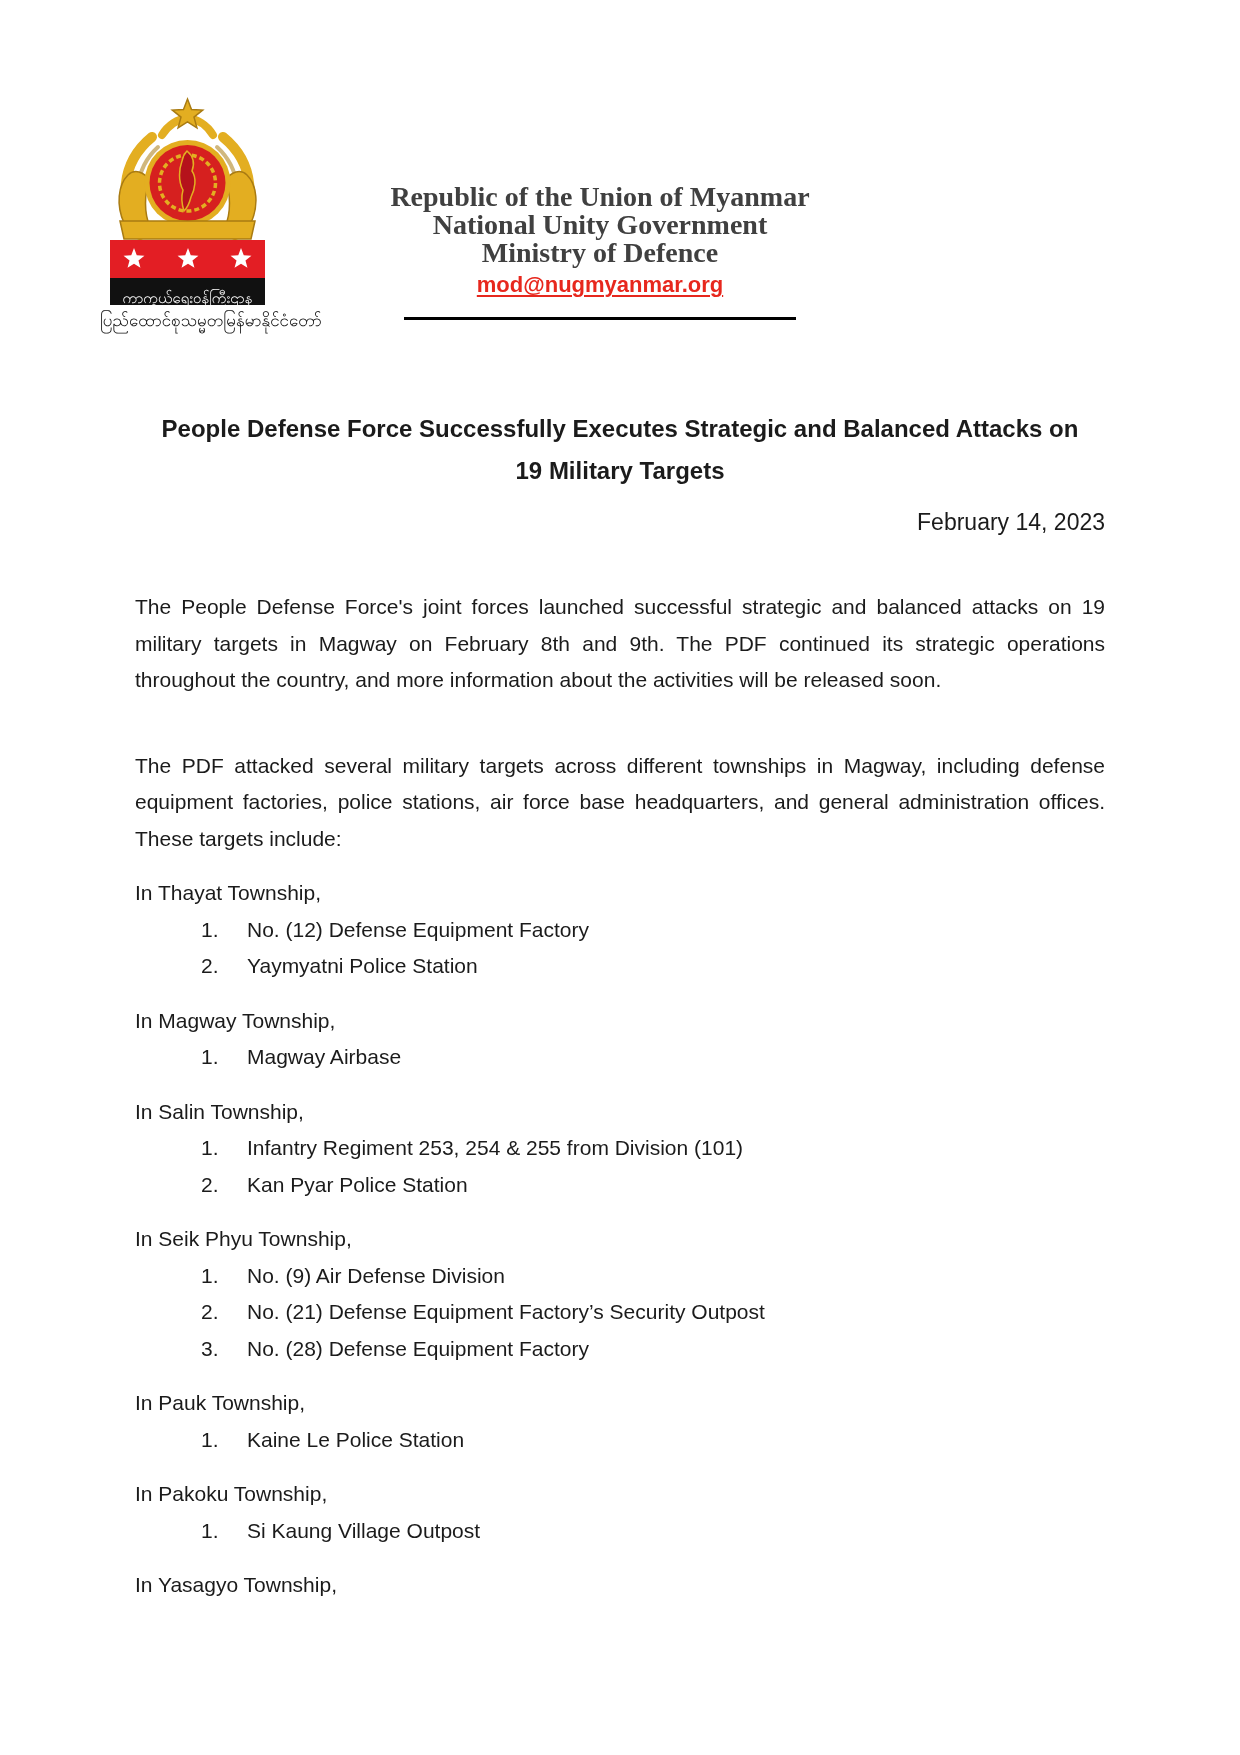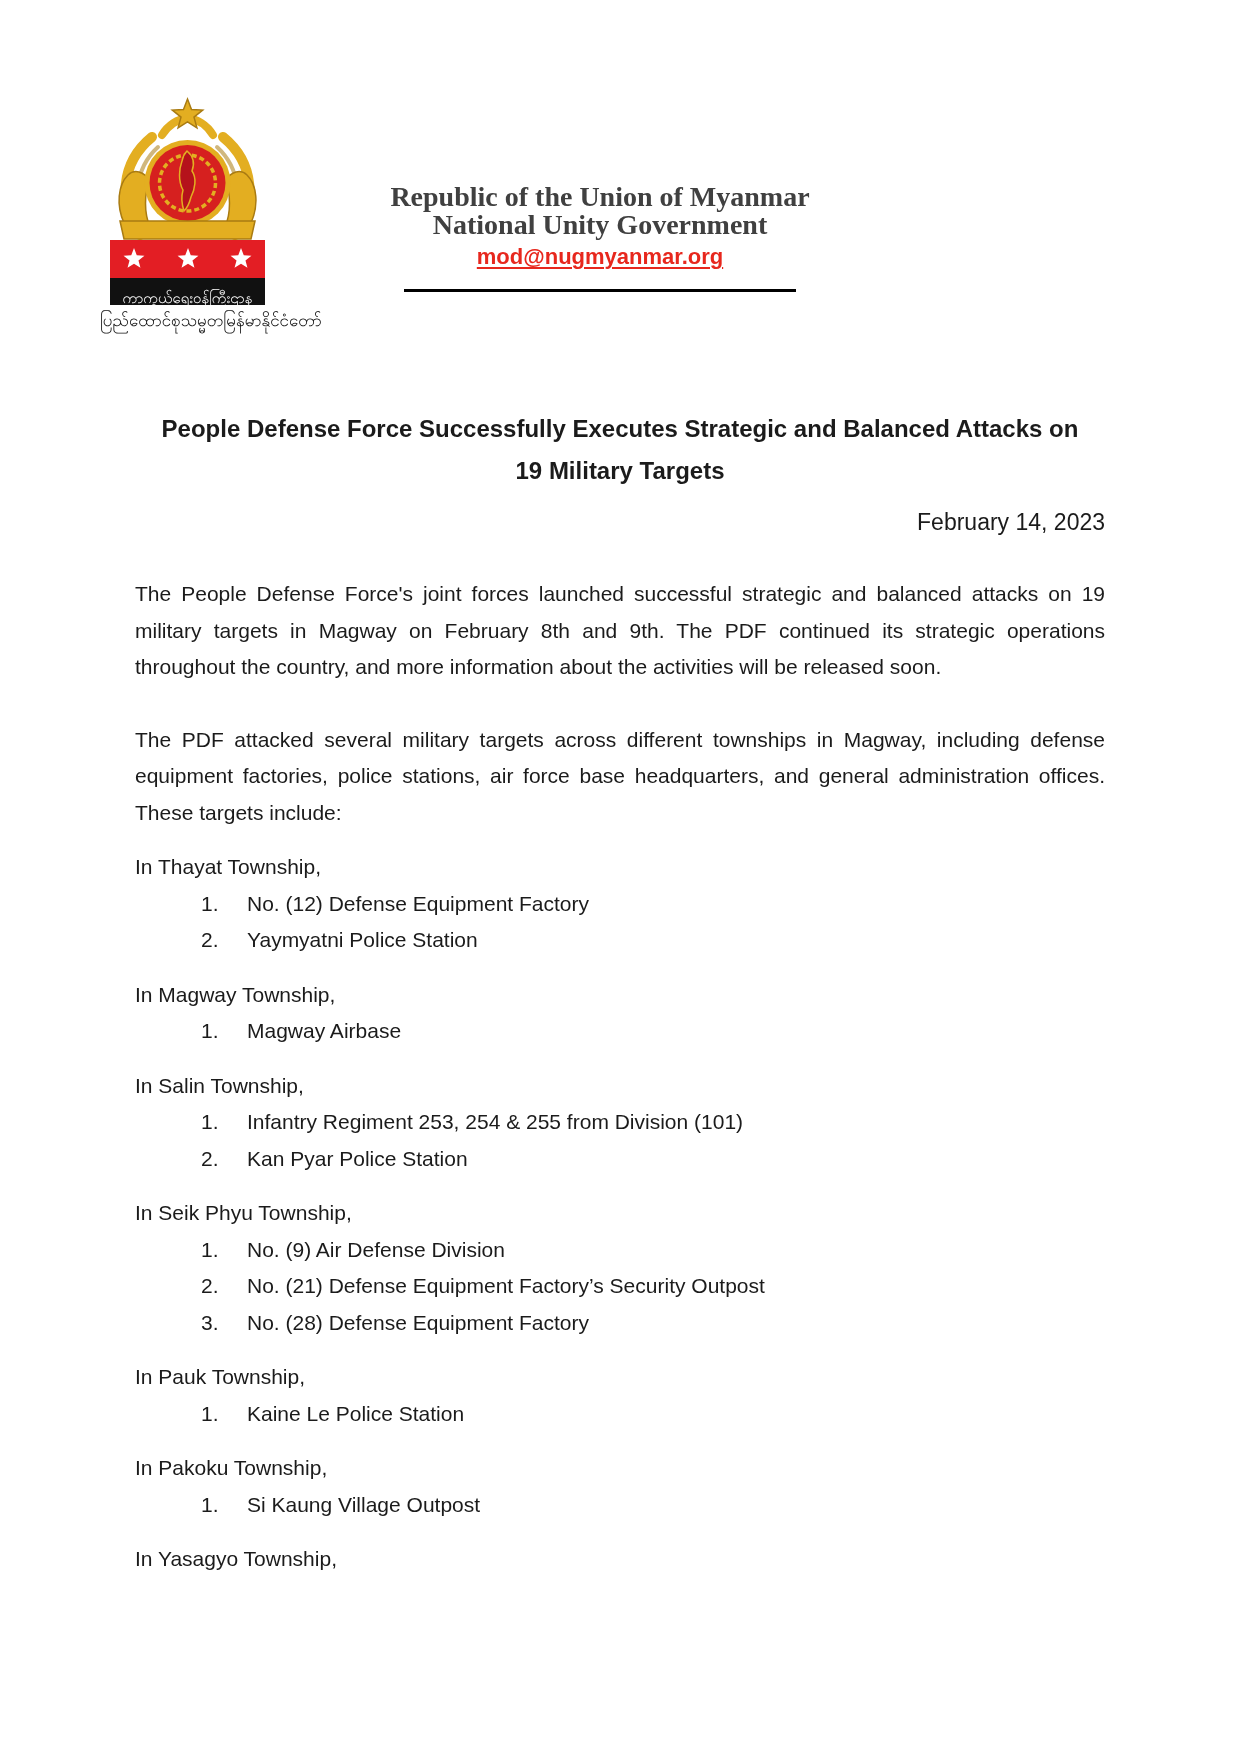--- a/index.html
+++ b/index.html
@@ -110,21 +110,21 @@
     text-align: center;
     color: #1b1b1b;
   }
   .doc-date {
     margin-top: 12px;
     font-size: 23px;
     line-height: 36px;
     text-align: right;
   }
   .para {
-    margin: 36px 0 0 0;
+    margin: 49px 0 0 0;
     font-size: 21px;
     line-height: 36.5px;
     text-align: justify;
   }
   .sections { margin-top: 6px; }
   .section { margin-top: 18px; }
   .township {
     font-size: 21px;
     line-height: 36.5px;
   }
@@ -184,20 +184,21 @@
           </svg>
       </div>
       <div class="black-band">ကာကွယ်ရေးဝန်ကြီးဌာန</div>
     </div>
     <div class="emblem-caption">ပြည်ထောင်စုသမ္မတမြန်မာနိုင်ငံတော်</div>
   </div>
 
   <div class="letterhead">
     <div class="lh-line">Republic of the Union of Myanmar</div>
     <div class="lh-line">National Unity Government</div>
+    <div class="lh-line">Ministry of Defence</div>
     <div><a class="email">mod@nugmyanmar.org</a></div>
     <div class="divider"></div>
   </div>
 
   <div class="doc-body">
     <h1 class="doc-title">
       <span>People Defense Force Successfully Executes Strategic and Balanced Attacks on</span><br>
       <span>19 Military Targets</span>
     </h1>
     <div class="doc-date">February 14, 2023</div>

